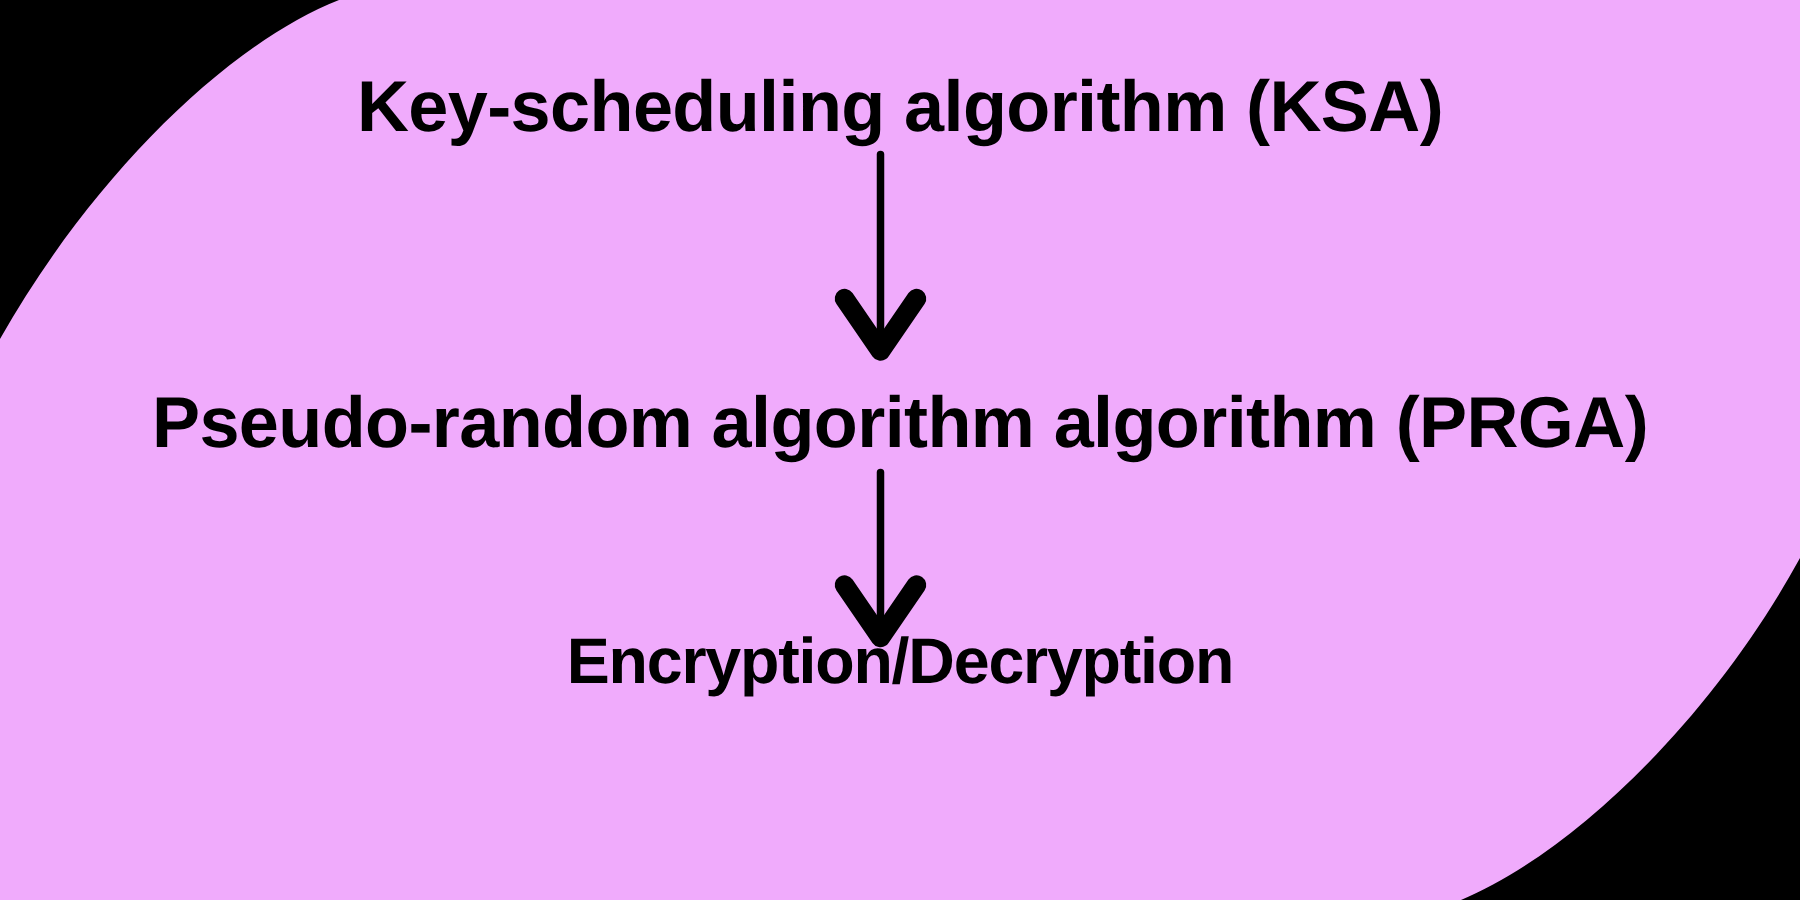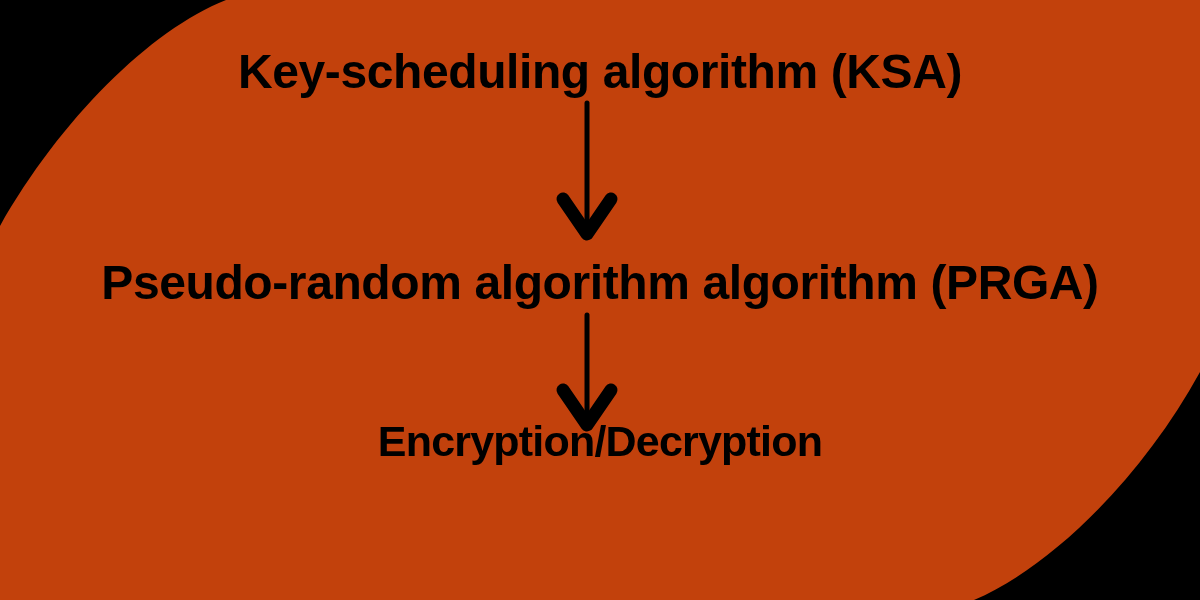--- a/index.html
+++ b/index.html
@@ -4,21 +4,21 @@
 <style>
   html, body {
     margin: 0;
     padding: 0;
     background: #ffffff;
   }
   #canvas {
     position: relative;
     width: 1200px;
     height: 600px;
-    background: #c2410c;
+    background: #f0abfc;
     overflow: hidden;
     font-family: "Liberation Sans", "DejaVu Sans", sans-serif;
   }
   .corner-decor {
     position: absolute;
     top: 0;
     left: 0;
     width: 1200px;
     height: 600px;
     pointer-events: none;

